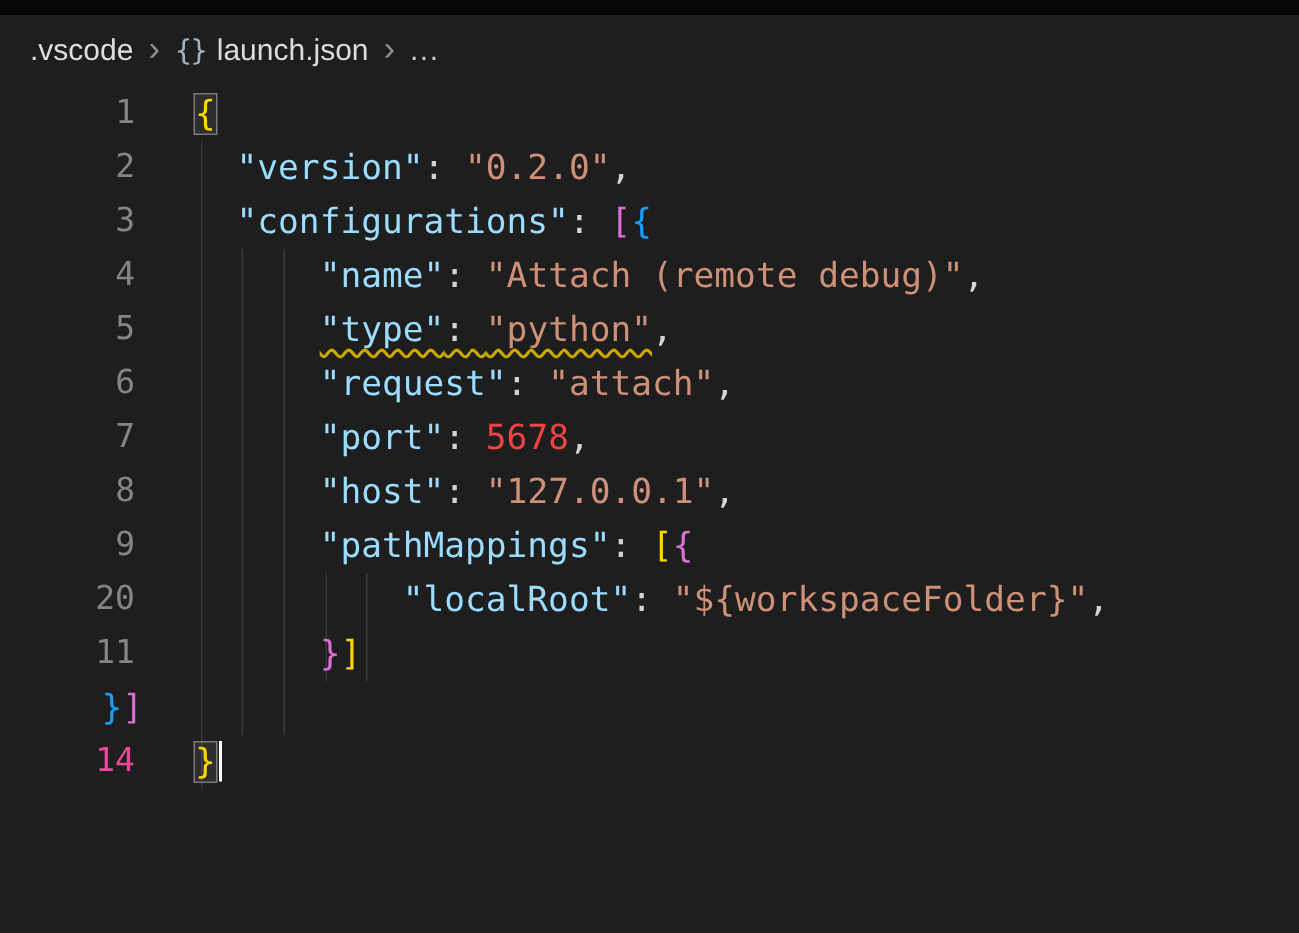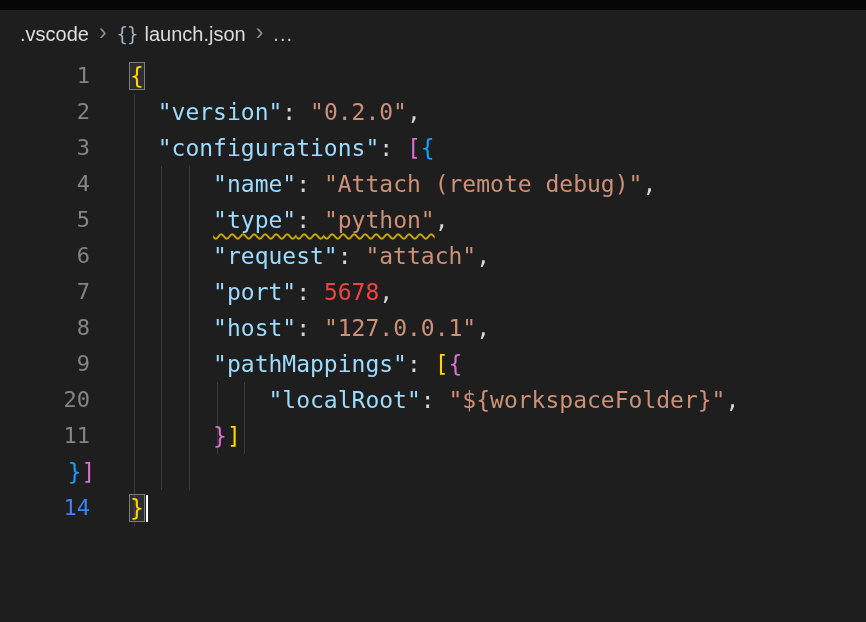--- a/index.html
+++ b/index.html
@@ -60,21 +60,21 @@
     font-size: 23px;
   }
   .gutter {
     width: 90px;
     flex: none;
     text-align: right;
     color: #858585;
     font-size: 22px;
     cursor: pointer;
   }
-  .line.active .gutter { color: #3b82f6; }
+  .line.active .gutter { color: #ec4899; }
   .code {
     margin-left: 40px;
     white-space: pre;
     color: #d4d4d4;
   }
   .tok.plain { color: #d4d4d4; }
   .tok.key  { color: #9cdcfe; }
   .tok.str  { color: #ce9178; }
   .tok.num  { color: #ef4444; }
   .tok.punc { color: #d4d4d4; }

